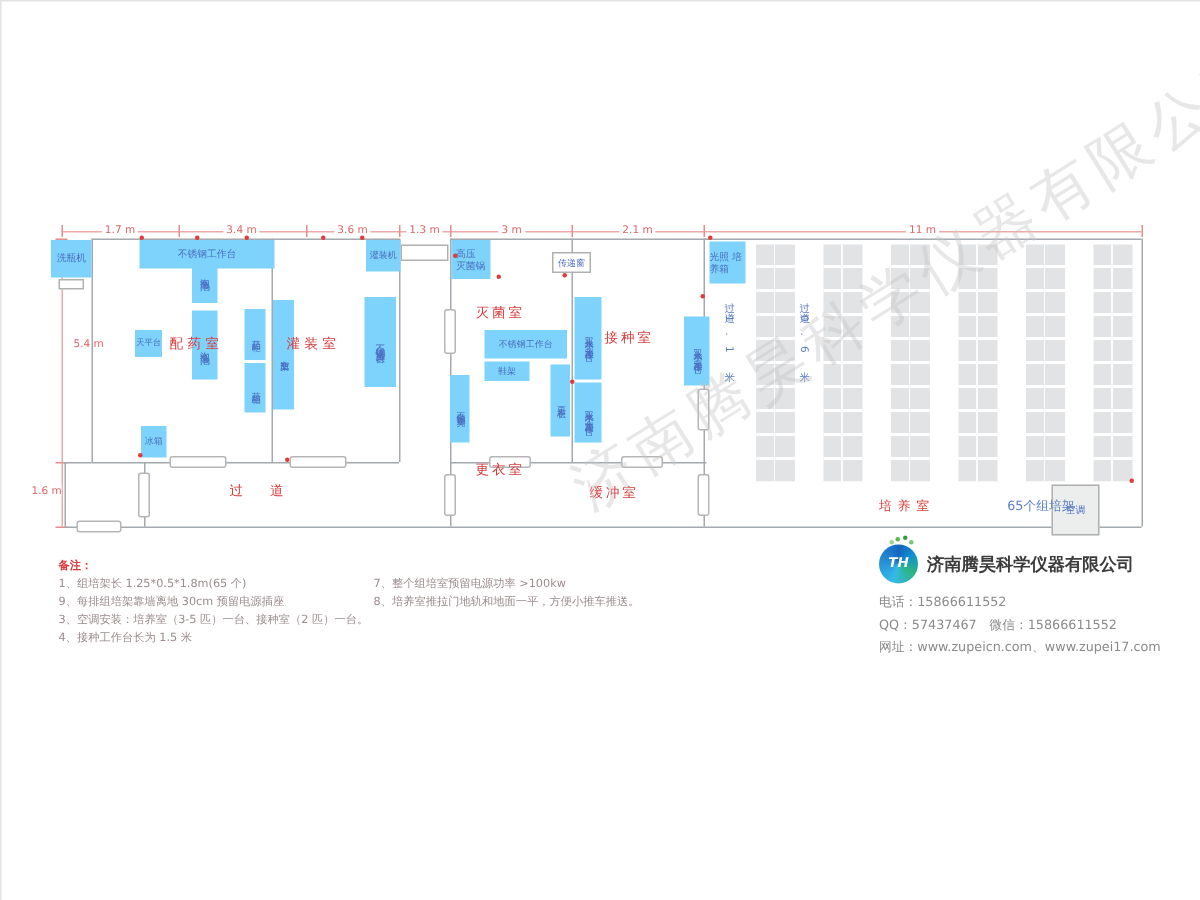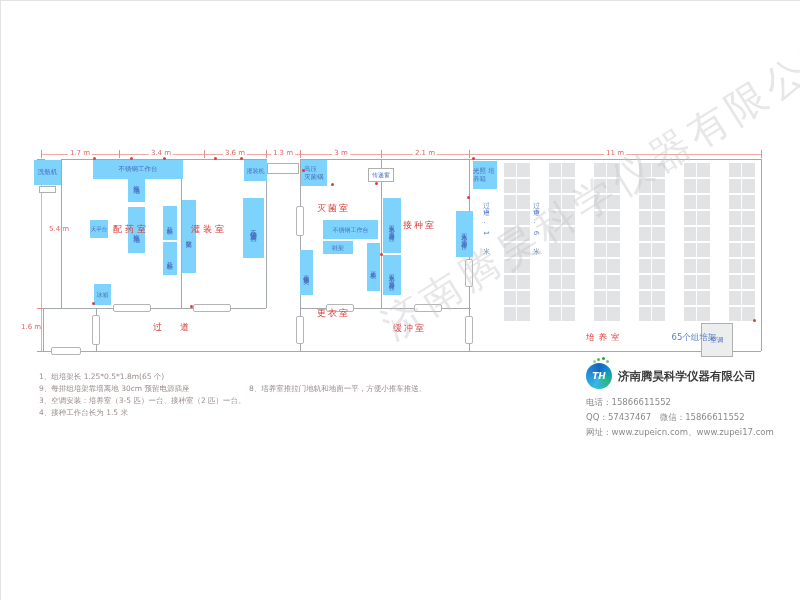--- a/index.html
+++ b/index.html
@@ -158,26 +158,28 @@
   <div class="dot" style="left:330px;top:182px;"></div>
   <div class="dot" style="left:374px;top:181px;"></div>
   <div class="dot" style="left:466px;top:195px;"></div>
   <div class="dot" style="left:471px;top:156px;"></div>
   <div class="dot" style="left:189px;top:304px;"></div>
   <div class="dot" style="left:91px;top:301px;"></div>
   <div class="dot" style="left:379px;top:252px;"></div>
   <div class="dot" style="left:752px;top:318px;"></div>
 
   <div class="notes" style="left:38px;top:370px;">
+    <div class="notes-title">备注：</div>
     <div>1、组培架长 1.25*0.5*1.8m(65 个)</div>
     <div>9、每排组培架靠墙离地 30cm 预留电源插座</div>
     <div>3、空调安装：培养室（3-5 匹）一台、接种室（2 匹）一台。</div>
     <div>4、接种工作台长为 1.5 米</div>
   </div>
   <div class="notes" style="left:248px;top:382px;">
+    <div>7、整个组培室预留电源功率 &gt;100kw</div>
     <div>8、培养室推拉门地轨和地面一平，方便小推车推送。</div>
   </div>
 
   <div class="company">
     <div class="co-head">
       <div class="logo">TH</div>
       <div class="co-name">济南腾昊科学仪器有限公司</div>
     </div>
     <div style="margin-top:6px;">
       <div class="co-line">电话：15866611552</div>

